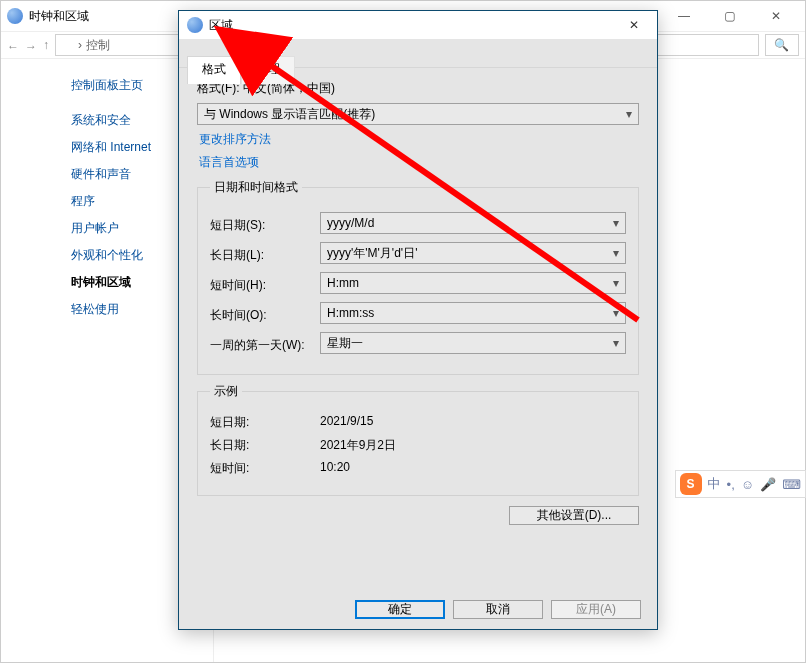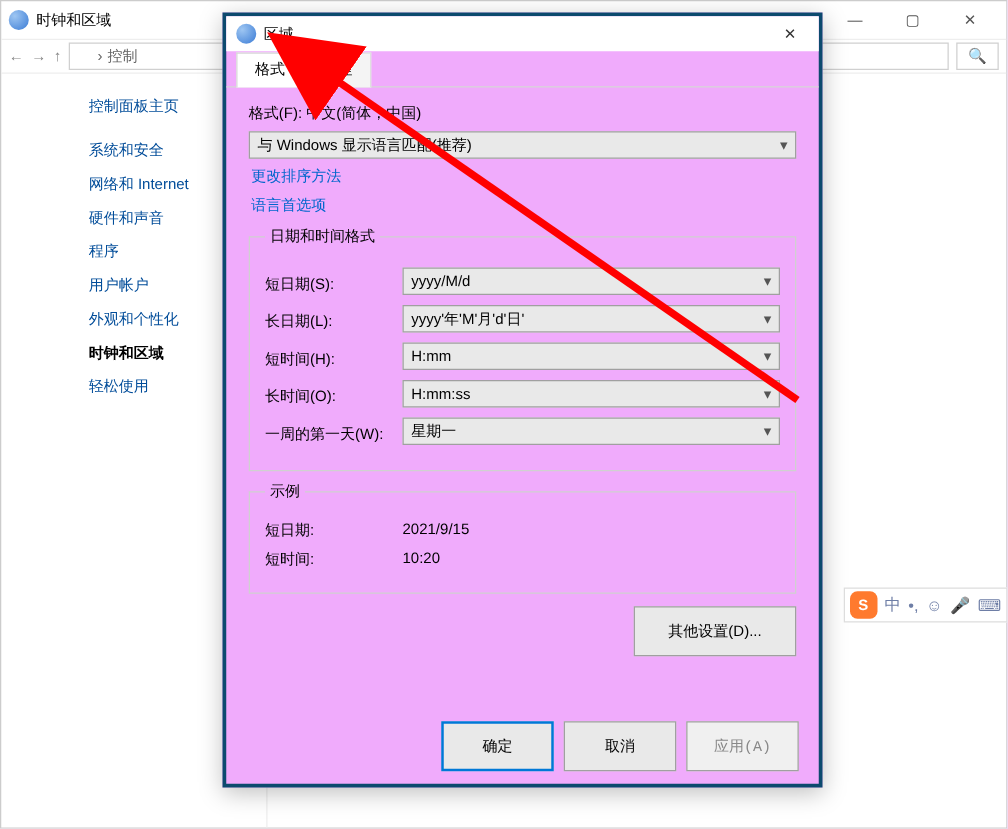--- a/index.html
+++ b/index.html
@@ -17,45 +17,45 @@
 .cp-addr .crumb-box { flex: 1; border: 1px solid #d0d0d0; height: 22px; display: flex; align-items: center; padding: 0 4px; gap: 4px; }
 .cp-addr .search { width: 34px; height: 22px; border: 1px solid #d0d0d0; display: flex; align-items: center; justify-content: center; color: #888; }
 .cp-body { display: flex; position: absolute; top: 58px; bottom: 0; left: 0; right: 0; }
 .cp-side { width: 170px; padding: 18px 10px 22px 28px; margin-left: 42px; }
 .cp-side .home { color: #004c99; margin-bottom: 18px; }
 .cp-side .item { color: #004c99; margin-bottom: 10px; cursor: pointer; }
 .cp-side .item.active { color: #000; font-weight: bold; }
 .cp-main { flex: 1; border-left: 1px solid #eee; }
 
 
-.dlg { position: absolute; left: 178px; top: 10px; width: 480px; height: 620px; background: #f0abfc; border: 3px solid #0c4a6e; box-shadow: 0 4px 18px rgba(0,0,0,0.25); }
+.dlg { position: absolute; left: 178px; top: 10px; width: 480px; height: 620px; background: #e5e5e5; border: 1px solid #0c4a6e; box-shadow: 0 4px 18px rgba(0,0,0,0.25); }
 .dlg-title { height: 28px; display: flex; align-items: center; padding: 0 8px; background: #fff; }
 .dlg-title .glyph { width: 16px; height: 16px; border-radius: 50%; background: radial-gradient(circle at 30% 30%, #9ec6f2, #3a7bd5); margin-right: 6px; }
 .dlg-title .ttl { flex: 1; }
 .dlg-title .x { width: 30px; text-align: center; color: #333; }
 .dlg-tabs { display: flex; padding: 0 8px; border-bottom: 1px solid #d6d6d6; }
-.tab { padding: 4px 14px 6px; border: 1px solid #d6d6d6; border-bottom: none; margin-right: 0; background: #fff; position: relative; top: 1px; cursor: pointer; }
+.tab { padding: 4px 14px 6px; border: 1px solid #d6d6d6; border-bottom: none; margin-right: 0; background: #fff; position: relative; top: 17px; cursor: pointer; }
 .tab.inactive { background: #f4f4f4; border-color: #e0e0e0; }
 .dlg-content { padding: 12px 18px 4px; }
 .row { margin-bottom: 6px; display: flex; align-items: center; }
 .sel { flex: 1; height: 22px; border: 1px solid #a0a0a0; background: #e9e9e9; padding: 0 6px; display: flex; align-items: center; }
 .sel.wide { width: 100%; }
 .sel .chev { margin-left: auto; color: #555; }
 .links a { color: #0066cc; display: block; margin: 6px 2px; cursor: pointer; }
 fieldset { border: 1px solid #d0d0d0; padding: 8px 12px 12px; margin-top: 8px; }
 legend { padding: 0 4px; }
 .fmtrow { display: flex; align-items: flex-end; margin: 8px 0; }
 .fmtrow .lbl2 { width: 110px; }
 .fmtrow .sel { flex: 1; }
 .exrow { display: flex; margin: 6px 0; }
 .exrow .lbl3 { width: 110px; }
 .btnrow-right { display: flex; justify-content: flex-end; margin-top: 10px; }
-.btn { min-width: 90px; height: 40px; border: 1px solid #a0a0a0; background: #e9e9e9; display: inline-flex; align-items: center; justify-content: center; margin-left: 8px; cursor: pointer; }
+.btn { min-width: 90px; height: 19px; border: 1px solid #a0a0a0; background: #e9e9e9; display: inline-flex; align-items: center; justify-content: center; margin-left: 8px; cursor: pointer; }
 .btn.primary { border: 2px solid #0078d7; }
-.btn.disabled { color: #888; background: #f0f0f0; cursor: default; font-family: Liberation Mono, monospace; }
+.btn.disabled { color: #888; background: #f0f0f0; cursor: default; }
 .dlg-footer { position: absolute; bottom: 10px; right: 16px; display: flex; }
 
 
 .ime { position: absolute; right: 0; top: 470px; display: flex; align-items: center; gap: 6px; background: #fff; border: 1px solid #ddd; padding: 2px 4px; }
 .ime .s { width: 22px; height: 22px; border-radius: 6px; background: #ff7a2e; color: #fff; display: flex; align-items: center; justify-content: center; font-weight: bold; }
 .ime span { color: #6e7ea6; font-size: 13px; }
 
 
 .arrow-svg { position: absolute; left: 178px; top: 10px; width: 480px; height: 620px; pointer-events: none; }
 </style>
@@ -163,20 +163,24 @@
       </div>
     </fieldset>
 
     <fieldset>
       <legend>示例</legend>
       <div class="exrow">
           <span class="lbl3">短日期:</span>
           <span>2021/9/15</span>
         </div>
       <div class="exrow">
+          <span class="lbl3">长日期:</span>
+          <span>2021年9月2日</span>
+        </div>
+      <div class="exrow">
           <span class="lbl3">短时间:</span>
           <span>10:20</span>
         </div>
     </fieldset>
 
     <div class="btnrow-right">
       <div class="btn" style="min-width:130px">其他设置(D)...</div>
     </div>
   </div>
 

